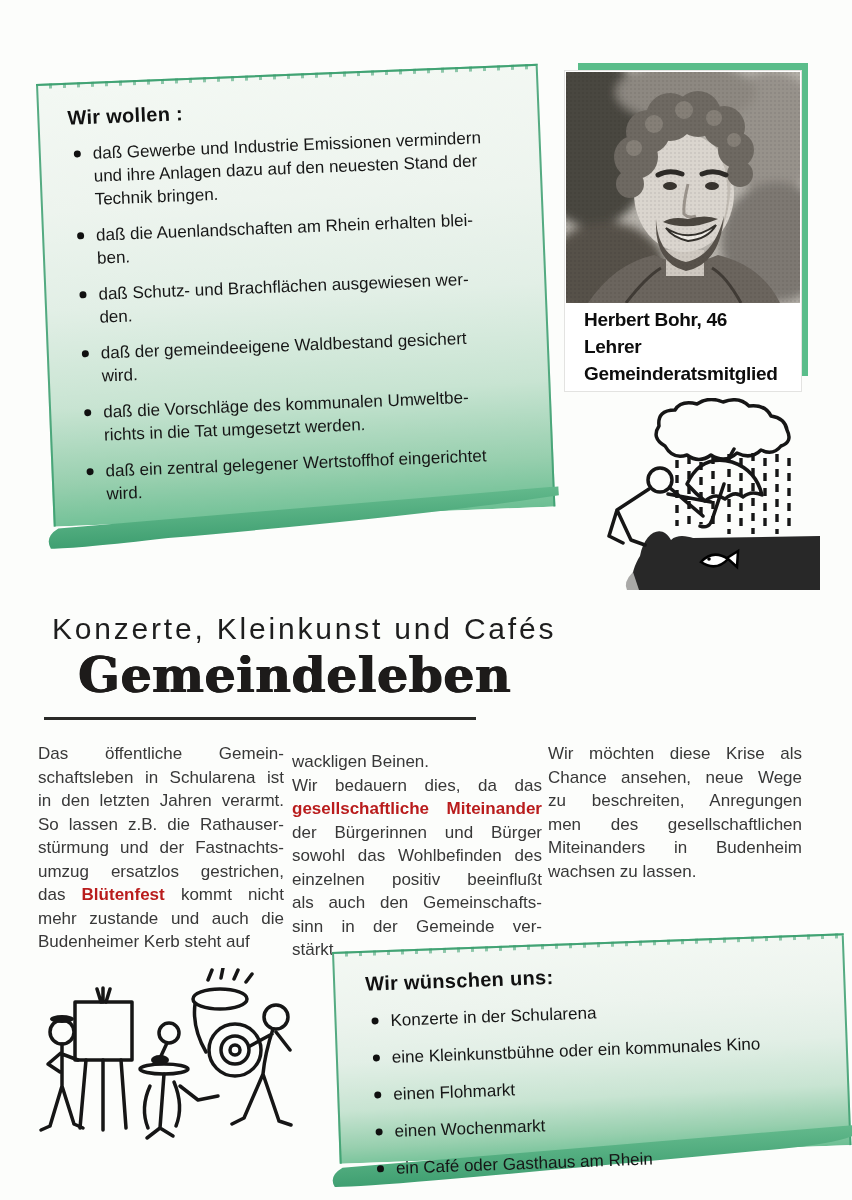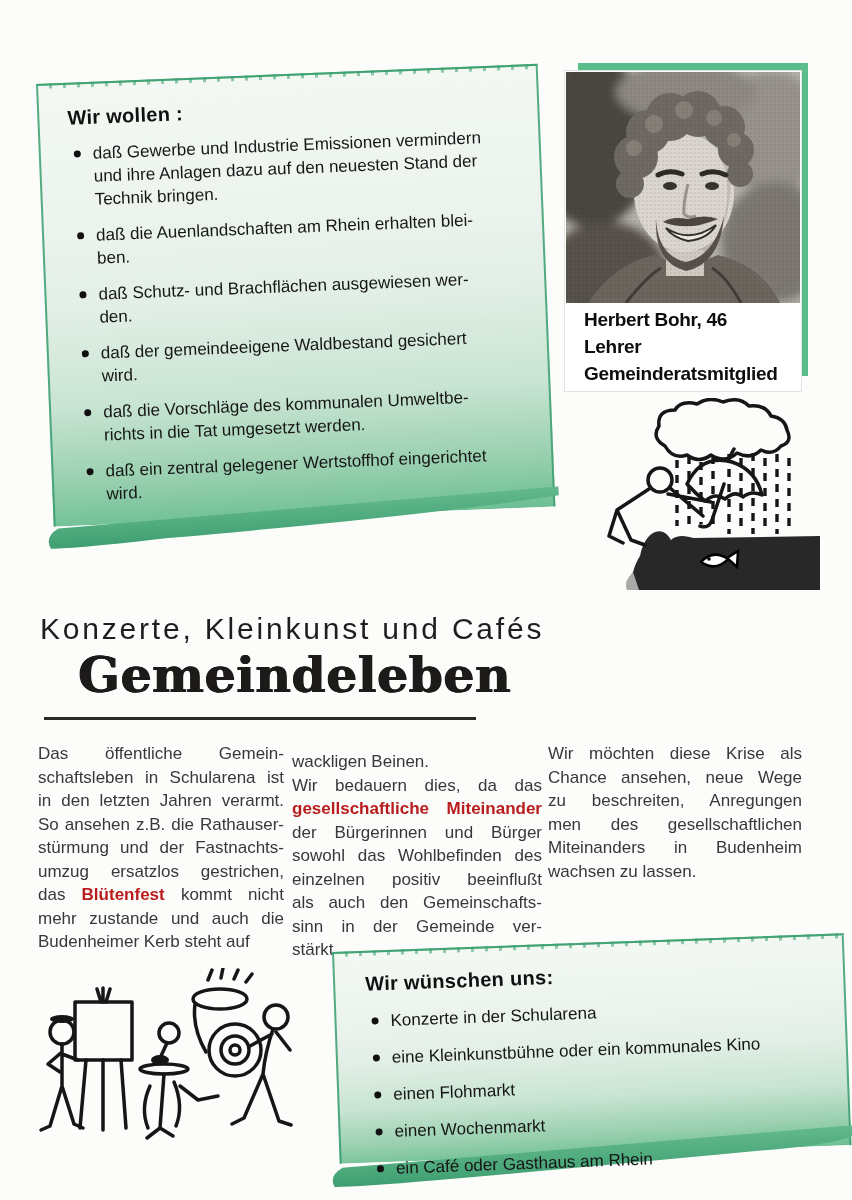--- a/index.html
+++ b/index.html
@@ -44,21 +44,21 @@
 
   
   .photo-frame{position:absolute; left:578px; top:63px; width:230px; height:313px; background:#5abd8a;}
   .photo-card{position:absolute; left:564px; top:70px; width:238px; height:322px;
     background:#ffffff; border:1px solid #e3e3e1; box-sizing:border-box;}
   .photo-svg{position:absolute; left:566px; top:72px; width:234px; height:231px;}
   .photo-caption{position:absolute; left:566px; top:306px; width:234px; padding-left:18px;
     font-weight:bold; font-size:19px; line-height:27px; letter-spacing:-.3px; color:#0d0d0d; white-space:nowrap;}
 
   
-  .kicker{position:absolute; left:40px; top:612px; font-size:30px; letter-spacing:2.8px;
+  .kicker{position:absolute; left:52px; top:612px; font-size:30px; letter-spacing:2.8px;
     color:#1e1e1e; white-space:nowrap;}
   .title{position:absolute; left:38px; top:646px;
     font-family:"DejaVu Serif",serif; font-weight:bold; font-size:49px; letter-spacing:.5px;
     color:#1d1b1a; white-space:nowrap;
     text-shadow:.8px 0 0 #1d1b1a, -.4px 0 0 #1d1b1a;margin-left:40px;}
   .rule{position:absolute; left:44px; top:717px; width:432px; height:3px; background:#2a2a28;}
 
   
   .col{position:absolute; top:742px; font-size:17px; line-height:23.5px; color:#383838;}
   #col-0{left:38px;  width:246px;}
@@ -196,21 +196,21 @@
   </svg>
 
   <div class="kicker">Konzerte, Kleinkunst und Cafés</div>
   <div class="title">Gemeindeleben</div>
   <div class="rule"></div>
 
   <div class="col" id="col-0">
       <div class="line">Das öffentliche Gemein-</div>
       <div class="line">schaftsleben in Schularena ist</div>
       <div class="line">in den letzten Jahren verarmt.</div>
-      <div class="line">So ansehen z.B. die Rathauser-</div>
+      <div class="line">So lassen z.B. die Rathauser-</div>
       <div class="line">stürmung und der Fastnachts-</div>
       <div class="line">umzug ersatzlos gestrichen,</div>
       <div class="line">das <b>Blütenfest</b> kommt nicht</div>
       <div class="line">mehr zustande und auch die</div>
       <div class="line endpara">Budenheimer Kerb steht auf</div>
     </div>
   <div class="col" id="col-1">
       <div class="line endpara">wackligen Beinen.</div>
       <div class="line">Wir bedauern dies, da das</div>
       <div class="line"><b>gesellschaftliche Miteinander</b></div>

